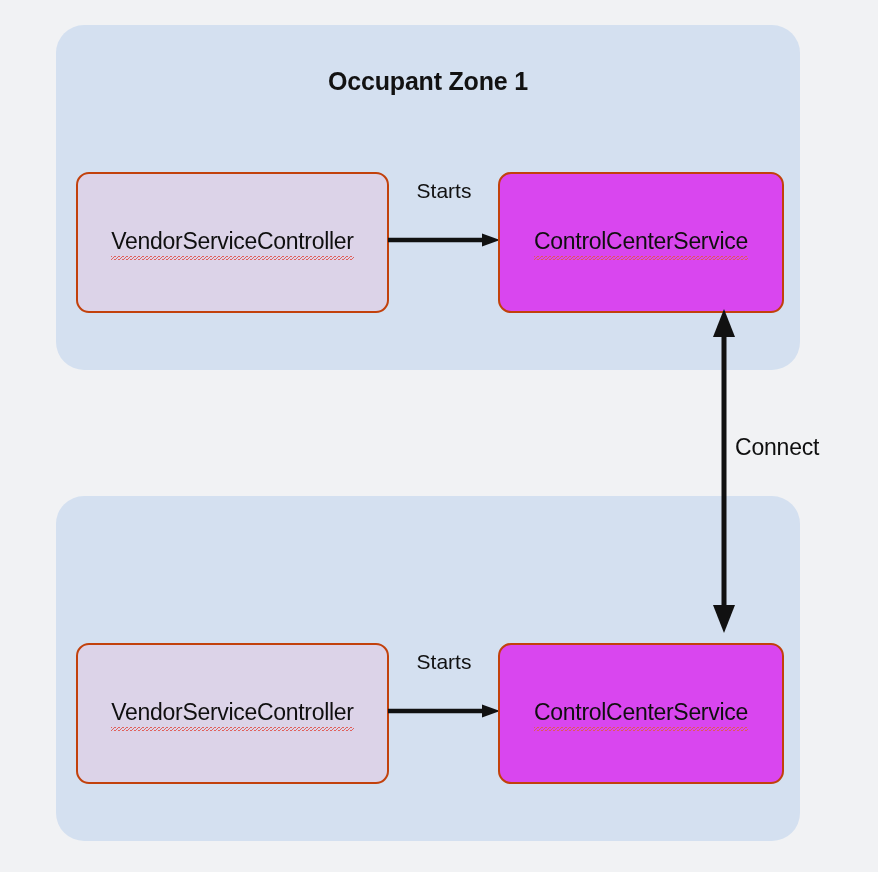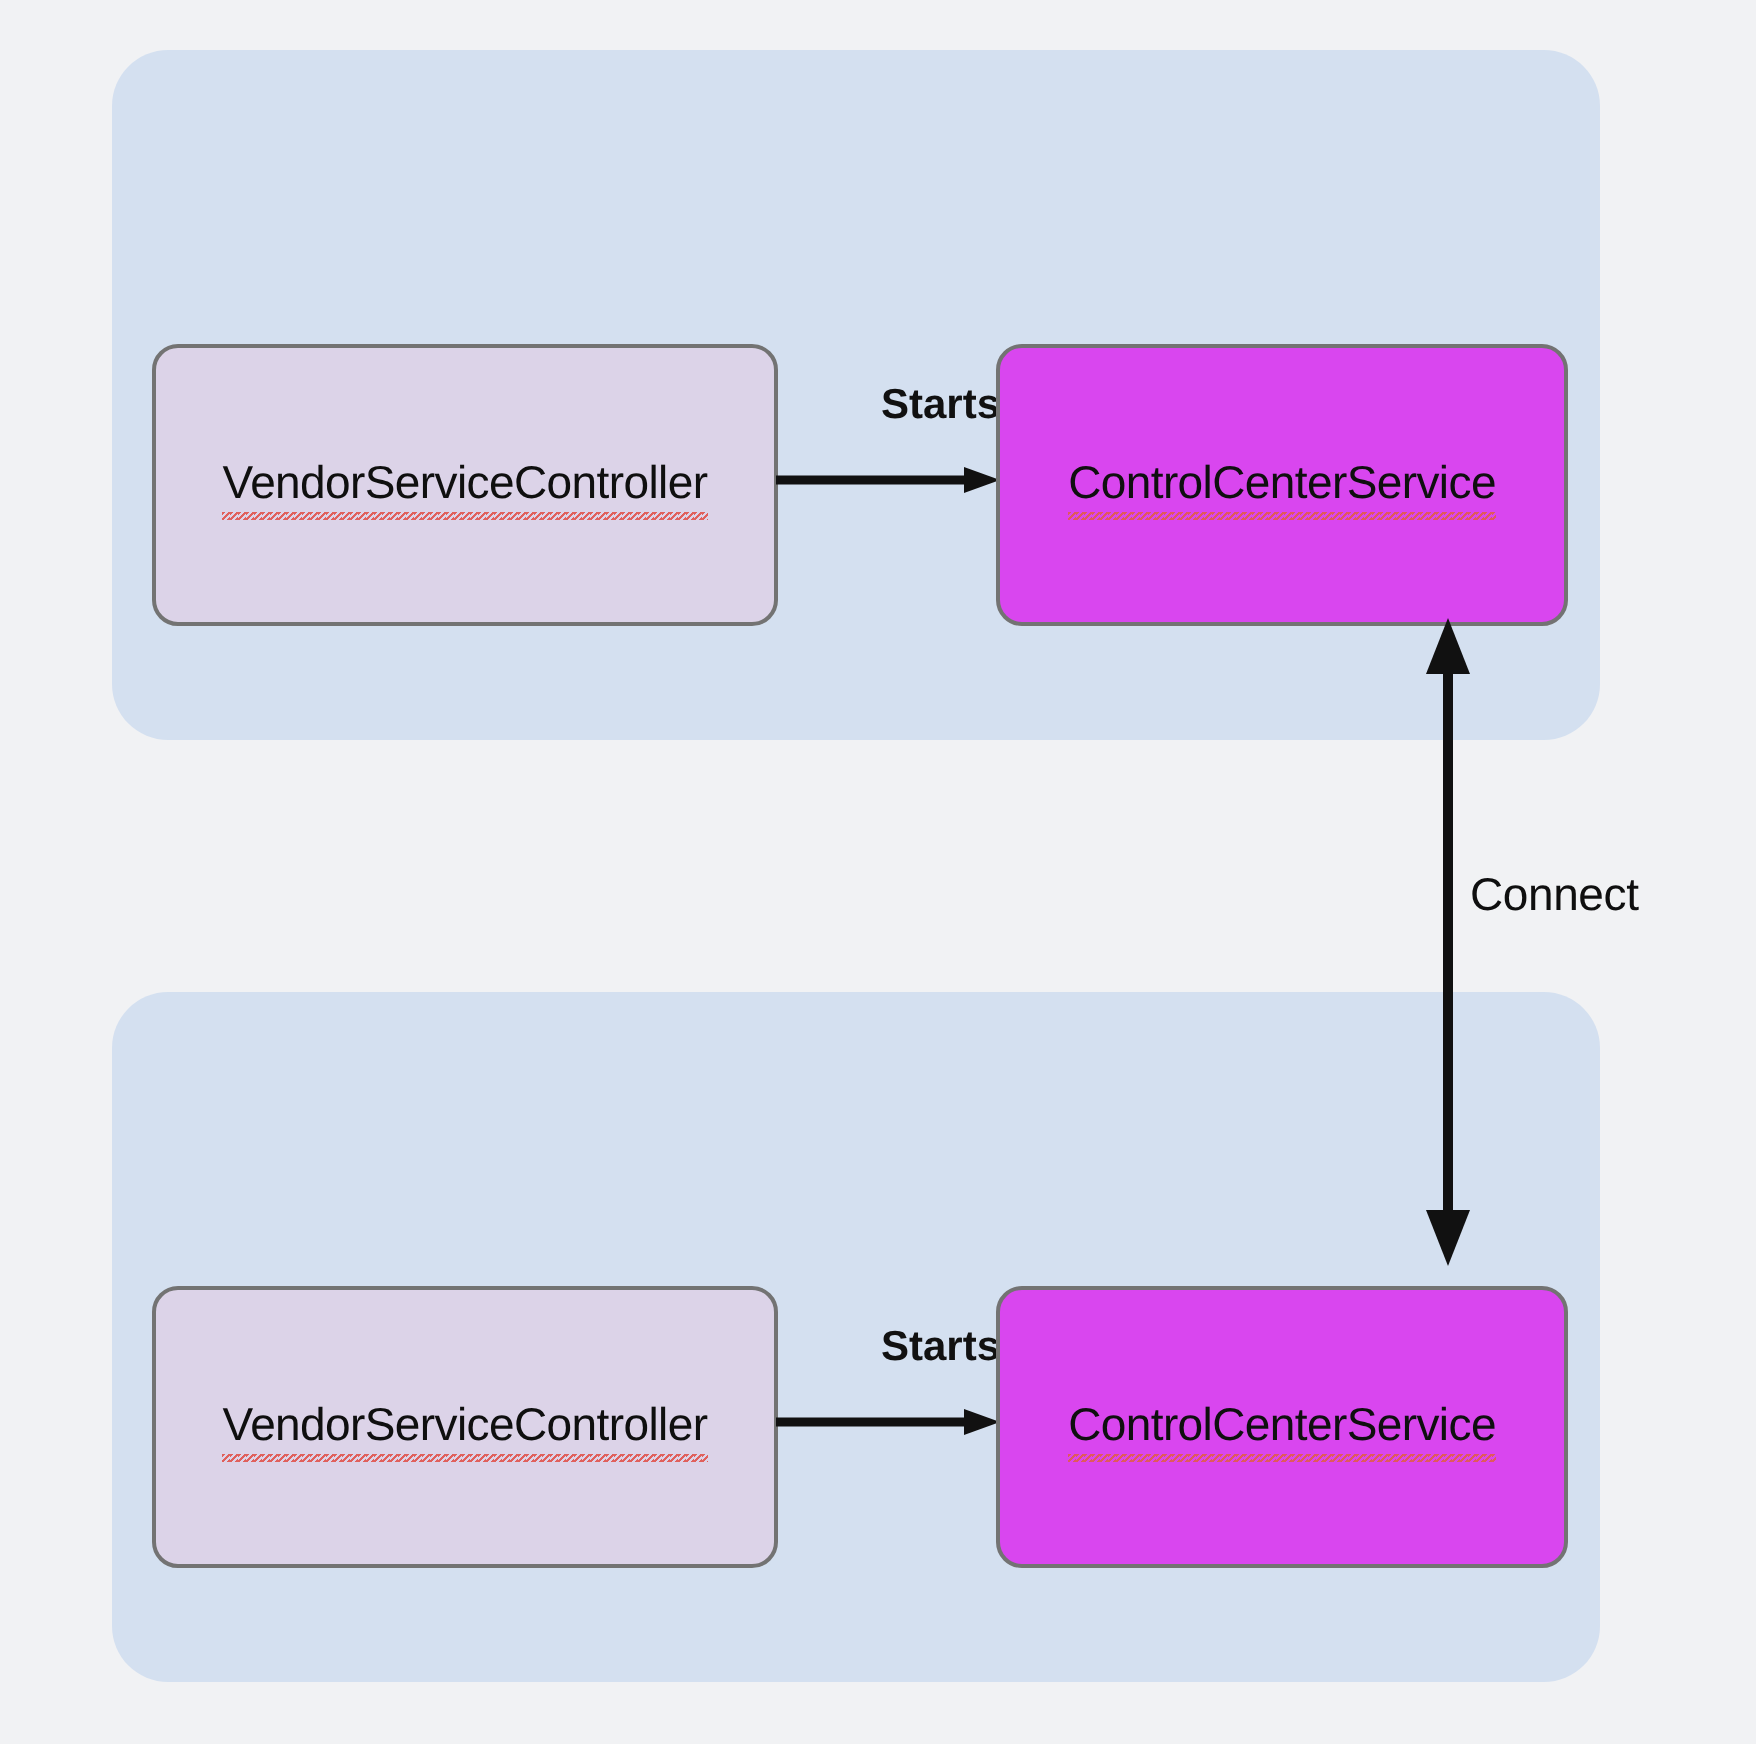--- a/index.html
+++ b/index.html
@@ -44,21 +44,21 @@
     font-weight: bold;
     color: #121212;
     letter-spacing: -0.2px;
     white-space: nowrap;
   }
 
   
   .node {
     position: absolute;
     box-sizing: border-box;
-    border: 2px solid #737373;
+    border: 2px solid #c2410c;
     border-radius: 13px;
     display: flex;
     align-items: center;
     justify-content: center;
   }
   .node-label {
     font-size: 23px;
     color: #0f0f0f;
     white-space: nowrap;
     letter-spacing: -0.3px;
@@ -103,26 +103,25 @@
     left: 332px;     
     top: 207px;      
     width: 112px;
     height: 16px;
   }
   .starts-label {
     position: absolute;
     left: 332px;
     top: 154px;
     width: 112px;
-    text-align: right;
+    text-align: center;
     font-size: 21px;
-    font-weight: bold;
+    font-weight: normal;
     color: #111111;
     white-space: nowrap;
-    margin-top: 12px;
   }
 
   
   #connect-arrow {
     position: absolute;
     left: 708px;
     top: 305px;
     width: 32px;
     height: 332px;
   }
@@ -136,20 +135,21 @@
     letter-spacing: -0.2px;
   }
 </style>
 </head>
 <body>
 
 <div id="canvas">
 
   <div class="zone" id="zone-1">
 
+    <div class="zone-title">Occupant Zone 1</div>
 
     <div class="node node-vendor row-top">
       <span class="node-label">VendorServiceController</span>
     </div>
 
     <div class="starts-label">Starts</div>
 
     <svg class="starts-arrow" viewBox="0 0 112 16">
       <line x1="0" y1="8" x2="94" y2="8" stroke="#111111" stroke-width="4.5"></line>
       <polygon points="94,1.5 112,8 94,14.5" fill="#111111"></polygon>

